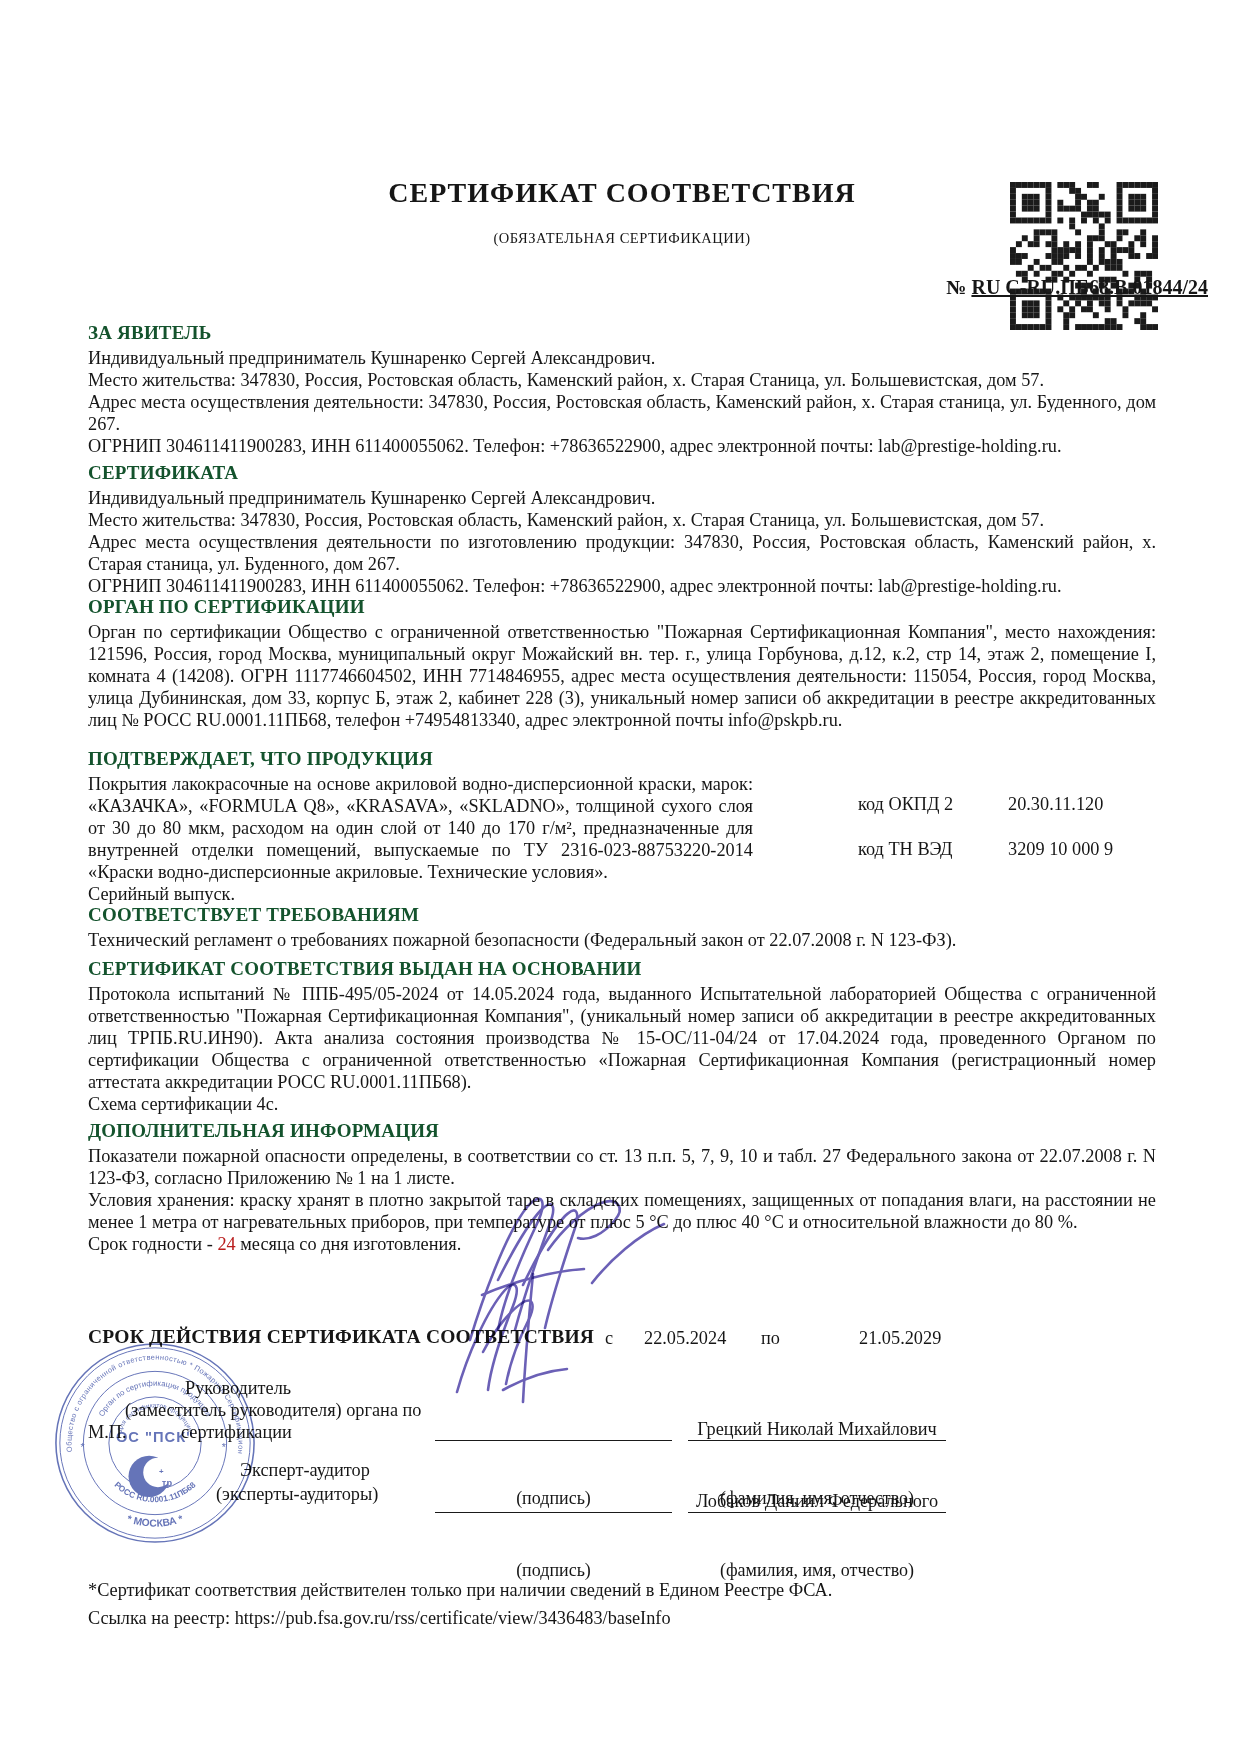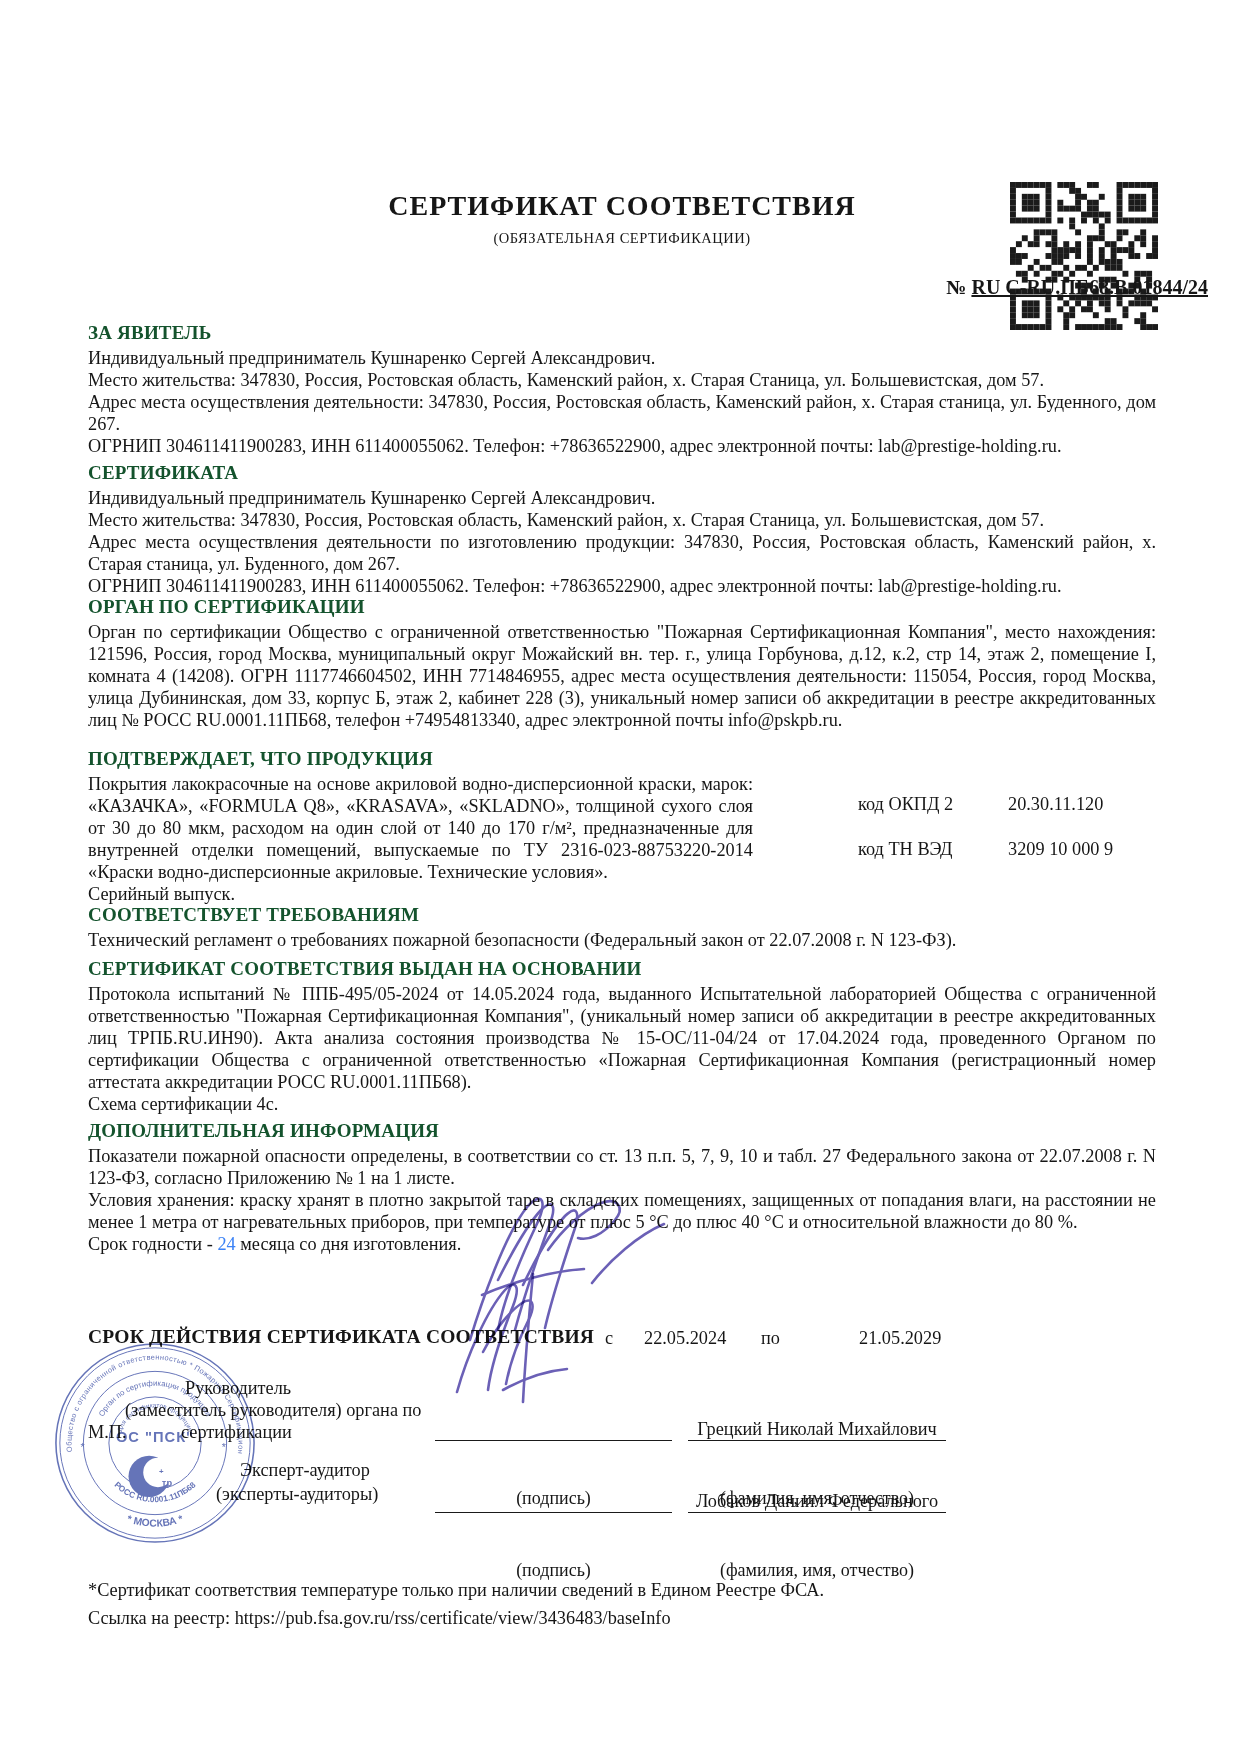--- a/index.html
+++ b/index.html
@@ -1,34 +1,34 @@
 <!DOCTYPE html>
 <html><head>
 <meta charset="utf-8">
 <style>
   html,body{margin:0;padding:0;background:#e8e8e8;}
   .page{position:relative;width:1240px;height:1754px;background:#ffffff;margin:0 auto;
         font-family:"Liberation Serif", serif;color:#161616;overflow:hidden;}
   .sec{position:absolute;left:88px;width:1068px;}
   .sec h2{font-size:19px;font-weight:bold;margin:0 0 3px 0;letter-spacing:.2px;color:#14532d;}
   .sec p{margin:0;font-size:18.3px;line-height:22px;text-align:justify;}
-  .hdr-title{position:absolute;left:88px;width:1068px;top:190px;text-align:center;
+  .hdr-title{position:absolute;left:88px;width:1068px;top:177px;text-align:center;
              font-size:28px;font-weight:bold;letter-spacing:1px;}
   .hdr-sub{position:absolute;left:88px;width:1068px;top:230px;text-align:center;
            font-size:14.5px;letter-spacing:.5px;}
   .hdr-num{position:absolute;left:140px;width:1068px;top:276px;text-align:right;
            font-size:20px;font-weight:bold;}
   .hdr-num .num{text-decoration:underline;}
   .qr{position:absolute;left:1010px;top:182px;width:148px;height:148px;}
   .prod-wrap{position:relative;}
   .prod-left{width:665px;}
   .codes{position:absolute;left:770px;top:46px;width:298px;font-size:18.3px;}
   .code-row{display:flex;margin-bottom:24px;}
   .code-row .cl{width:150px;}
-  .green{color:#3b82f6;margin-top:21px;}
+  .green{color:#b91c1c;margin-top:21px;}
   .signarea{position:absolute;left:88px;top:1240px;width:1068px;height:330px;font-size:18.3px;}
   .signarea .abs{position:absolute;white-space:nowrap;}
   .vhead{font-size:19.5px;font-weight:bold;letter-spacing:.2px;}
   .sline{position:absolute;border-bottom:1.6px solid #1a1a1a;height:28px;}
   .scap{position:absolute;text-align:center;font-size:18px;margin-top:44px;}
   .nameblock{position:absolute;border-bottom:1.6px solid #1a1a1a;height:28px;
              display:flex;align-items:flex-end;justify-content:center;}
   .stamp{position:absolute;left:52px;top:1340px;width:206px;height:206px;
          opacity:.82;mix-blend-mode:multiply;}
   .sig1{position:absolute;left:452px;top:1188px;width:235px;height:158px;
@@ -479,17 +479,17 @@
       <text x="29" y="113" font-size="11">*</text>
       <text x="173" y="113" font-size="11">*</text>
       <circle cx="99" cy="139" r="21"></circle>
       <circle cx="108" cy="135" r="15" fill="#ffffff"></circle>
       <text x="109" y="137" font-size="8" font-weight="bold">+</text>
       <text x="112" y="149" font-size="9.5" font-weight="bold">тр</text>
     </g>
   </svg>
 
   <div class="footer">
-    <div>*Сертификат соответствия температуре только при наличии сведений в Едином Реестре ФСА.</div>
+    <div>*Сертификат соответствия действителен только при наличии сведений в Едином Реестре ФСА.</div>
     <div>Ссылка на реестр: https://pub.fsa.gov.ru/rss/certificate/view/3436483/baseInfo</div>
   </div>
 
 </div>
 
 </body></html>

